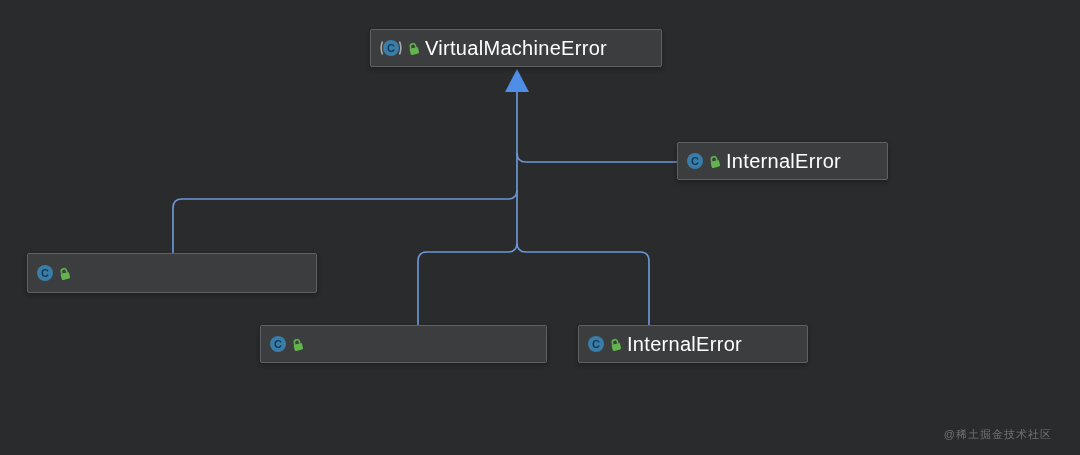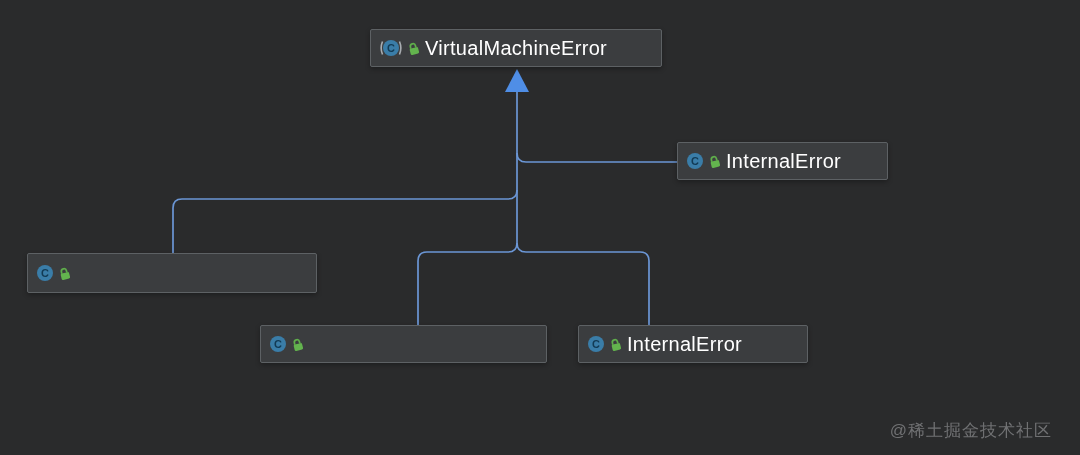--- a/index.html
+++ b/index.html
@@ -51,21 +51,21 @@
   .node-vm        { left: 370px; top: 29px;  width: 292px; height: 38px; }
   .node-internal  { left: 677px; top: 142px; width: 211px; height: 38px; }
   .node-so        { left: 27px;  top: 253px; width: 290px; height: 40px; }
   .node-oom       { left: 260px; top: 325px; width: 287px; height: 38px; }
   .node-unknown   { left: 578px; top: 325px; width: 230px; height: 38px; }
   .watermark {
     position: absolute;
     right: 28px;
     bottom: 13px;
     color: #707173;
-    font-size: 17px;
+    font-size: 11px;
     letter-spacing: 1px;
     user-select: none;
   }
 </style>
 </head>
 <body>
 
 <div class="canvas">
 
   <svg class="edges" width="1080" height="455" viewBox="0 0 1080 455">

